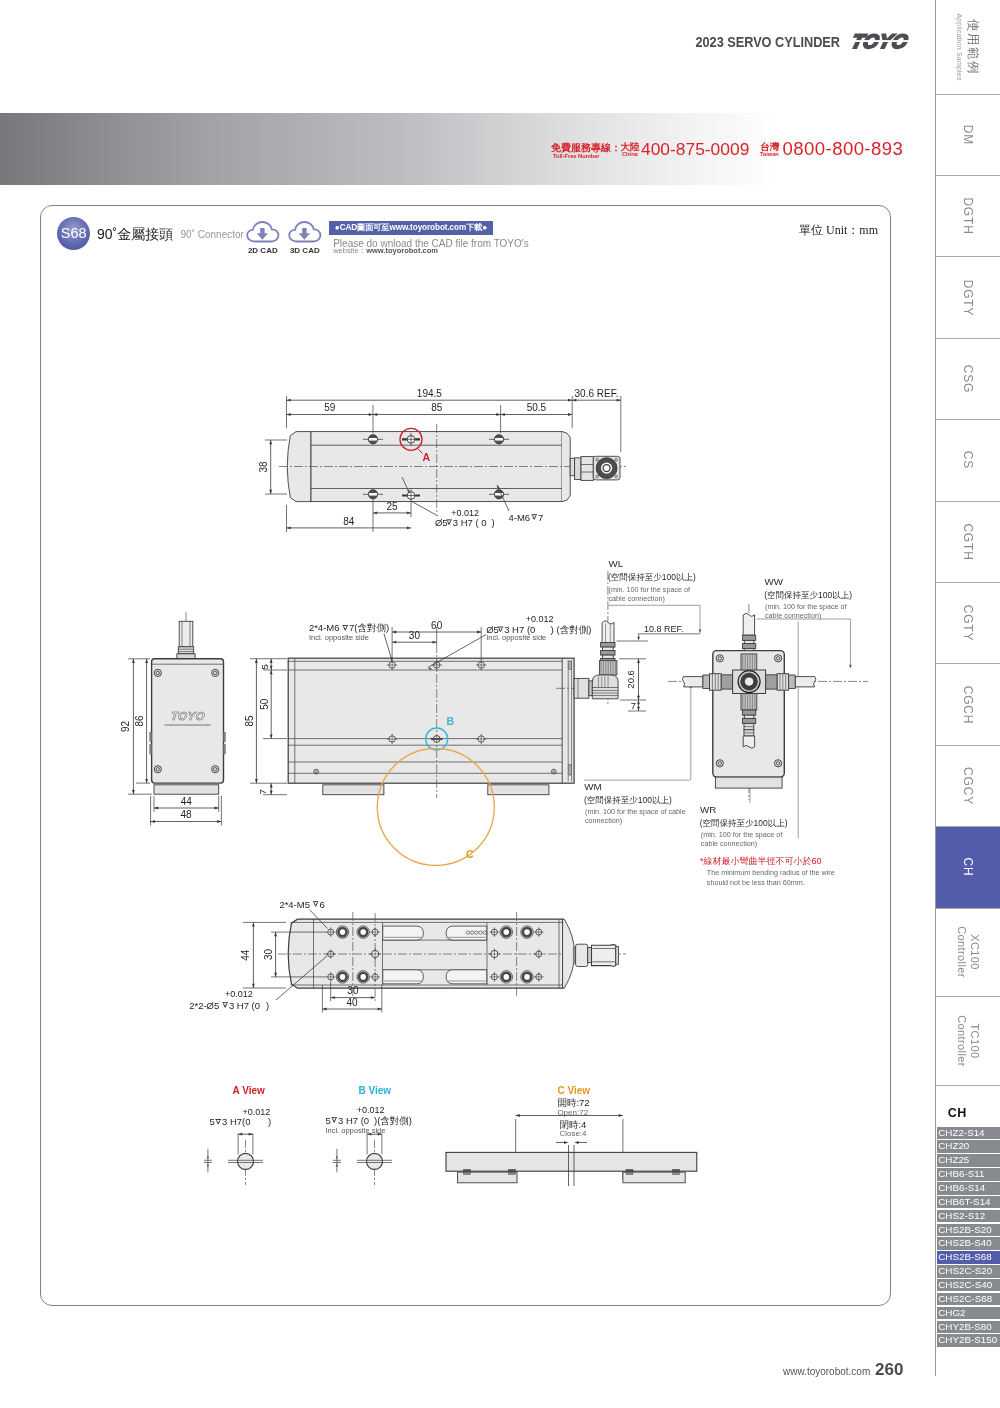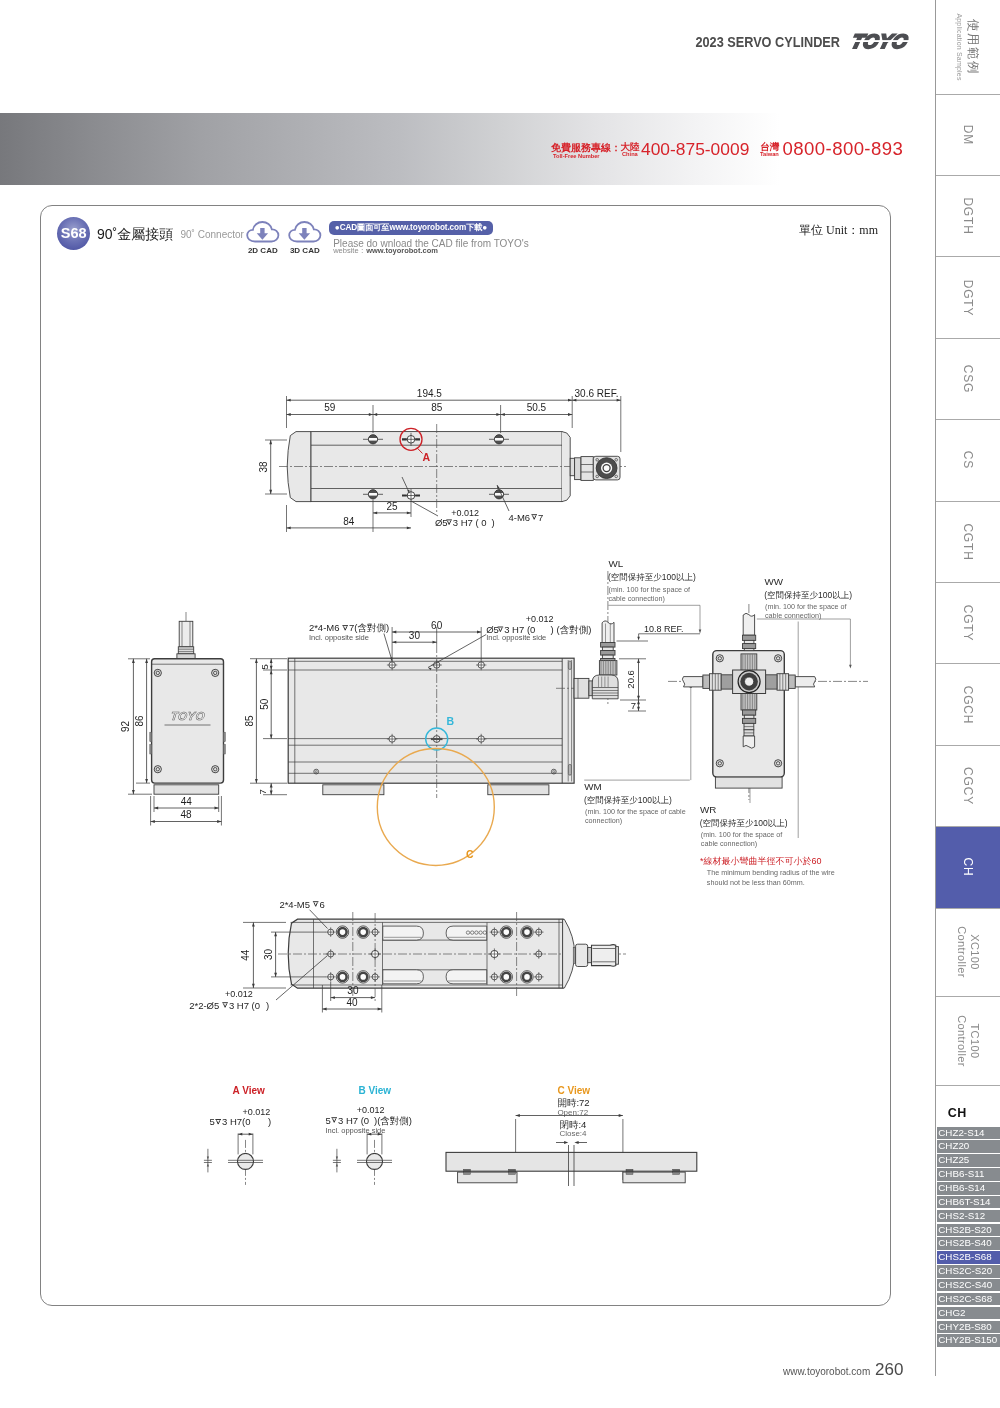--- a/index.html
+++ b/index.html
@@ -8,22 +8,22 @@
 #gradbar{position:absolute;left:0;top:113px;width:935px;height:72px;
  background:linear-gradient(90deg,#77787c 0%,#8c8d91 10.7%,#a0a1a5 21.4%,#aeafb3 32.1%,#bcbdc1 42.8%,#d0d1d3 53.5%,#e4e4e6 64.2%,#f4f4f5 74.9%,#fff 83.4%)}
 #hdrtxt{position:absolute;top:33px;left:600px;width:240px;text-align:right;
  font-size:15.5px;font-weight:bold;color:#4d4d4d;transform:scaleX(0.82);transform-origin:100% 50%}
 .red{color:#d7232a}
 #phone{position:absolute;top:136px;left:540px;width:420px;height:28px;white-space:nowrap}
 #frame{position:absolute;left:40px;top:205px;width:849px;height:1099px;
  border:1.8px solid #828282;border-radius:12px}
 #badge{position:absolute;left:57.2px;top:217.2px;width:33px;height:33px;border-radius:50%;
  background:radial-gradient(circle at 50% 38%,#9aa0cd 0%,#6a71b5 45%,#5057a5 80%);
- color:#fff;font-size:14.5px;font-weight:bold;text-align:center;line-height:33px}
-#pill{position:absolute;left:328.7px;top:221.4px;width:164.6px;height:13.6px;border-radius:5px;
+ color:#fff;font-size:14.5px;font-weight:normal;text-align:center;line-height:33px}
+#pill{position:absolute;left:328.7px;top:221.4px;width:164.6px;height:13.6px;border-radius:0;
  background:#5560a8;color:#fff;font-size:8.2px;font-weight:bold;text-align:center;line-height:13.8px;letter-spacing:-0.1px}
 #sidebar{position:absolute;left:934.7px;top:0;width:65.3px;height:1376px;border-left:1px solid #999}
 .tab{position:absolute;left:0;width:100%;box-sizing:border-box;border-bottom:1px solid #aaa;
  color:#8a8a8a;font-size:12px;letter-spacing:0.8px}
 .tab.hl{background:#535dab;color:#fff}
 .rot{position:absolute;left:50%;top:50%;transform:translate(-50%,-50%) rotate(90deg);
  white-space:nowrap;text-align:center}
 #chhead{position:absolute;top:1106px;left:12px;font-size:12.5px;color:#111;font-weight:bold;letter-spacing:0.5px}
 .item{position:absolute;left:1.6px;width:63.7px;height:12.6px;background:#878b8f;color:#fff;
  font-size:9.8px;line-height:12.7px;padding-left:1px;box-sizing:border-box;white-space:nowrap}
@@ -679,12 +679,12 @@
     <div class="item" style="top:1237.4px">CHS2B-S40</div>
     <div class="item ihl" style="top:1251.2px">CHS2B-S68</div>
     <div class="item" style="top:1265.1px">CHS2C-S20</div>
     <div class="item" style="top:1278.9px">CHS2C-S40</div>
     <div class="item" style="top:1292.8px">CHS2C-S68</div>
     <div class="item" style="top:1306.6px">CHG2</div>
     <div class="item" style="top:1320.5px">CHY2B-S80</div>
     <div class="item" style="top:1334.3px">CHY2B-S150</div>
   </div>
 <div class="abs" style="left:783px;top:1365.5px;font-size:10px;color:#555">www.toyorobot.com</div>
-<div class="abs" style="left:875px;top:1360px;font-size:17px;font-weight:normal;color:#4a4a4a">260</div>
+<div class="abs" style="left:875px;top:1360px;font-size:17px;font-weight:bold;color:#4a4a4a">260</div>
 </body></html>

